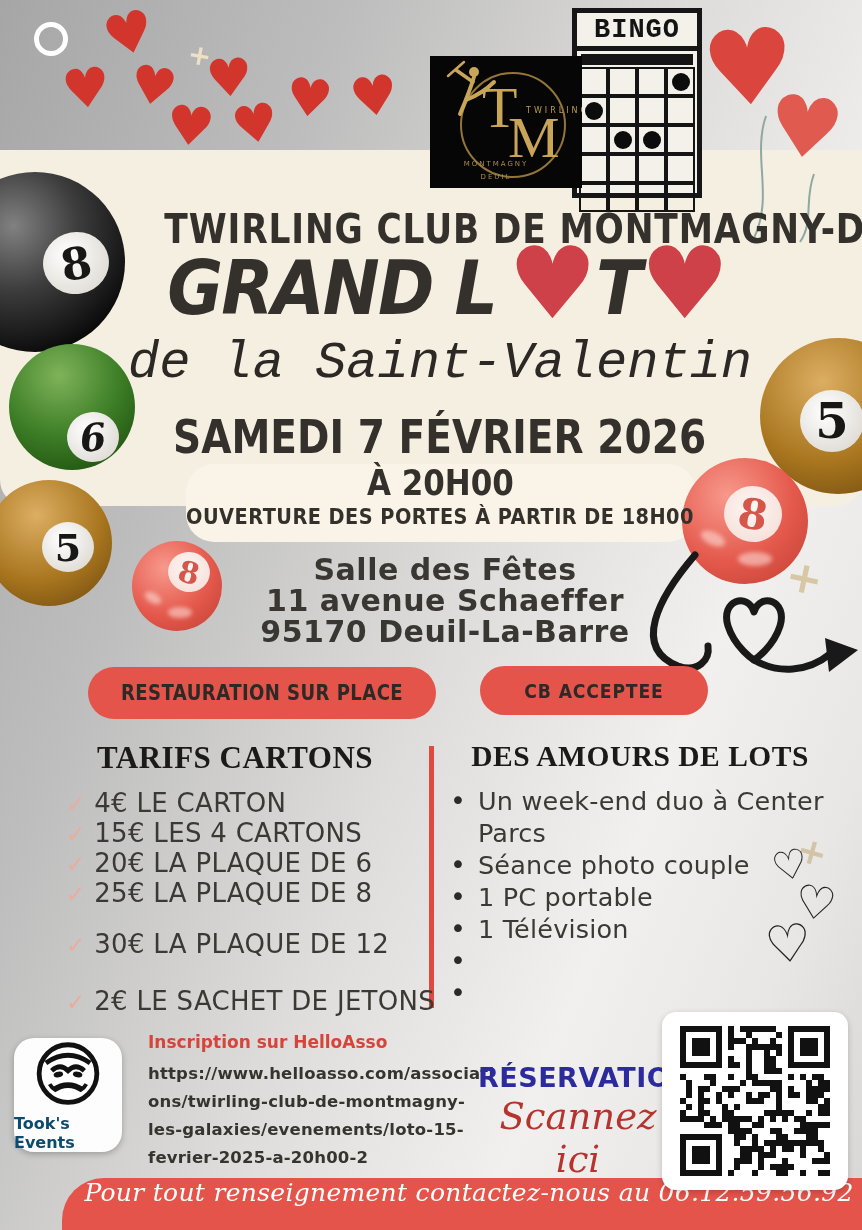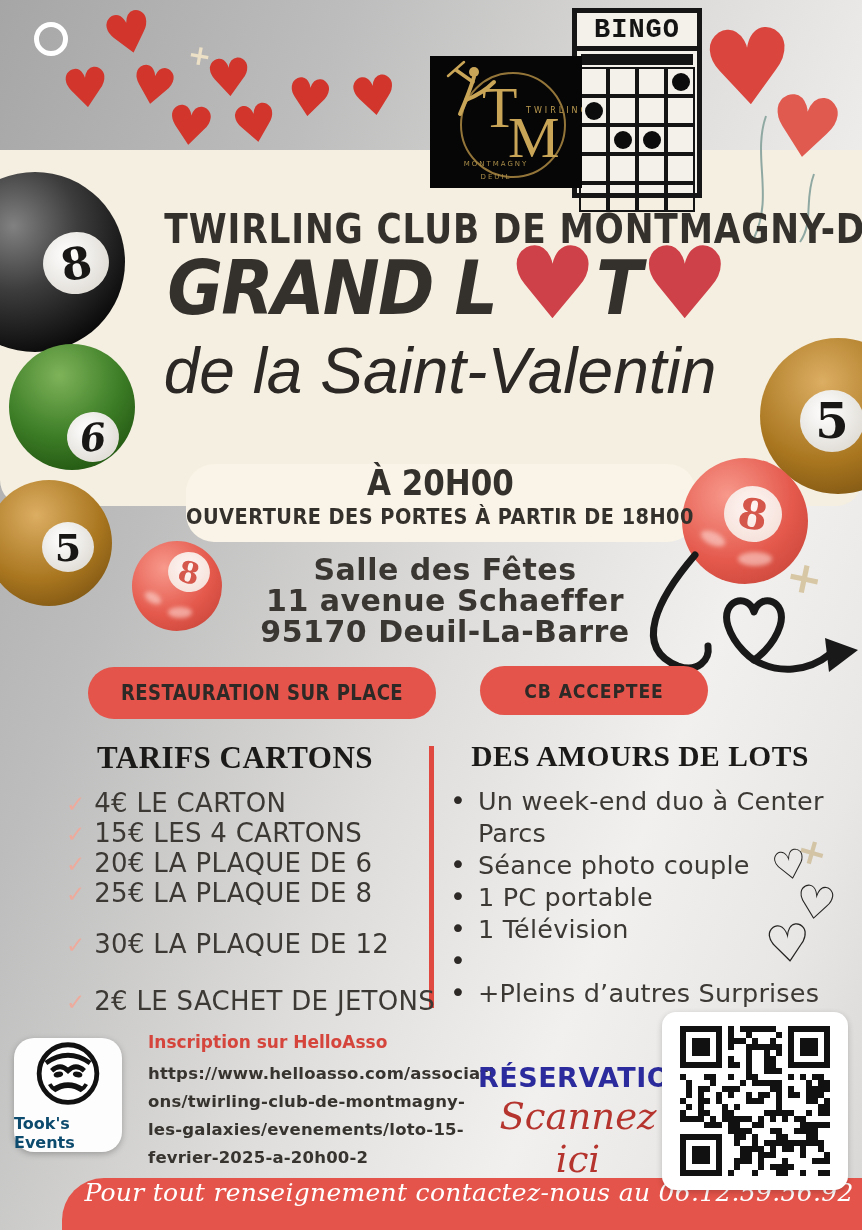--- a/index.html
+++ b/index.html
@@ -30,21 +30,21 @@
   .cream{left:0;top:150px;width:862px;height:356px;background:#f5efe1;border-radius:0 0 26px 26px;z-index:2;}
   .cream-tab{left:186px;top:464px;width:510px;height:78px;background:#f9f4e7;border-radius:28px;z-index:3;}
   
   .t-center{left:100px;width:680px;text-align:center;z-index:12;}
   .cond{display:inline-block;font-weight:900;transform:scaleX(.86);transform-origin:center;white-space:nowrap;color:#34302c;}
   .club-name{top:206px;}
   .club-name .cond{font-size:40px;letter-spacing:1px;}
   .main-title{top:248px;display:flex;align-items:center;justify-content:center;z-index:12;font-style:italic;}
   .mt-txt{font-weight:900;font-size:74px;letter-spacing:-2px;color:#34302c;line-height:1;transform:scaleX(.92);}
   .mt-heart{font-size:100px;color:#cf4149;line-height:.8;margin:0 -3px;position:relative;top:-4px;}
-  .subtitle{top:334px;font-family:Liberation Sans, sans-serif;font-style:italic;font-size:64px;color:#2b2825;}
+  .subtitle{top:334px;font-family:Liberation Mono, monospace;font-style:italic;font-size:52px;color:#2b2825;}
   .date-line{top:410px;}
   .date-line .cond{font-size:46px;transform:scaleX(.85);}
   .time-line{top:462px;}
   .time-line .cond{font-size:36px;}
   .doors-line{top:505px;}
   .doors-line .cond{font-size:21px;transform:scaleX(.92);letter-spacing:.5px;}
   
   .ball{position:absolute;border-radius:50%;z-index:8;}
   .ball .num{position:absolute;border-radius:50%;display:flex;align-items:center;justify-content:center;
     font-family:"DejaVu Serif",serif;font-weight:bold;background:radial-gradient(circle at 40% 35%,#ffffff,#ddd9d2 85%);color:#191715;}
@@ -178,20 +178,23 @@
   <div class="abs t-center club-name">
     <span class="cond">TWIRLING CLUB DE MONTMAGNY-DEUIL</span>
   </div>
   <div class="abs t-center main-title">
     <span class="mt-txt">GRAND L</span>
     <span class="mt-heart">♥</span>
     <span class="mt-txt">T</span>
     <span class="mt-heart">♥</span>
   </div>
   <div class="abs t-center subtitle">de la Saint-Valentin</div>
+  <div class="abs t-center date-line">
+    <span class="cond">SAMEDI 7 FÉVRIER 2026</span>
+  </div>
   <div class="abs t-center time-line">
     <span class="cond">À 20H00</span>
   </div>
   <div class="abs t-center doors-line">
     <span class="cond">OUVERTURE DES PORTES À PARTIR DE 18H00</span>
   </div>
 
   <div class="ball ball-black" style="left:-55px;top:172px;width:180px;height:180px;">
     <span class="num" style="left:98px;top:60px;width:66px;height:62px;font-size:44px;transform:rotate(-10deg);">8</span>
   </div>
@@ -295,21 +298,20 @@
         <span class="bullet">•</span>
         <span class="lot-text">1 Télévision</span>
       </div>
 
       <div class="lot-item">
         <span class="bullet">•</span>
       </div>
 
       <div class="lot-item">
         <span class="bullet">•</span>
-        <span class="lot-text">+Pleins d’autres Surprises</span>
       </div>
     </div>
 
   <span class="abs heart-outline" style="left:772px;top:845px;font-size:40px;transform:rotate(-12deg);">♡</span>
   <span class="abs heart-outline" style="left:795px;top:880px;font-size:46px;transform:rotate(8deg);">♡</span>
   <span class="abs heart-outline" style="left:765px;top:918px;font-size:52px;transform:rotate(-6deg);">♡</span>
 
   <div class="abs tooks-card">
     <svg width="78" height="78" viewBox="0 0 78 78">
       <circle cx="39" cy="37" r="30" fill="#fff" stroke="#111" stroke-width="5"></circle>

